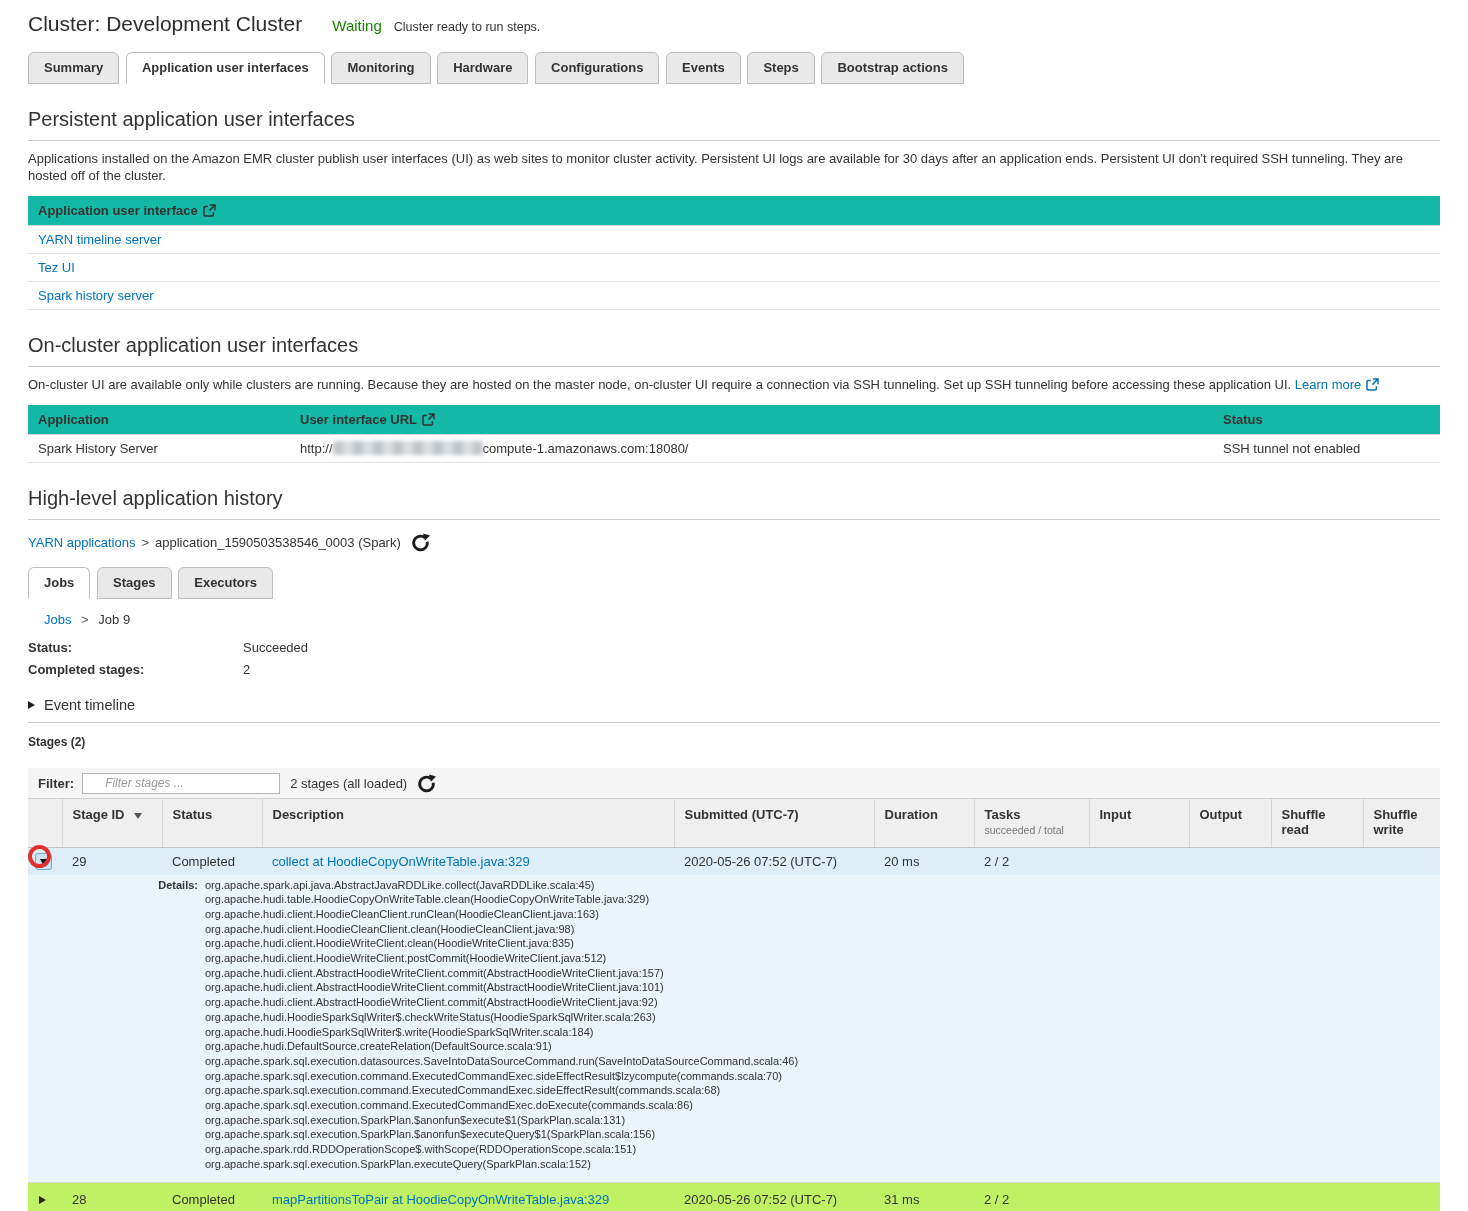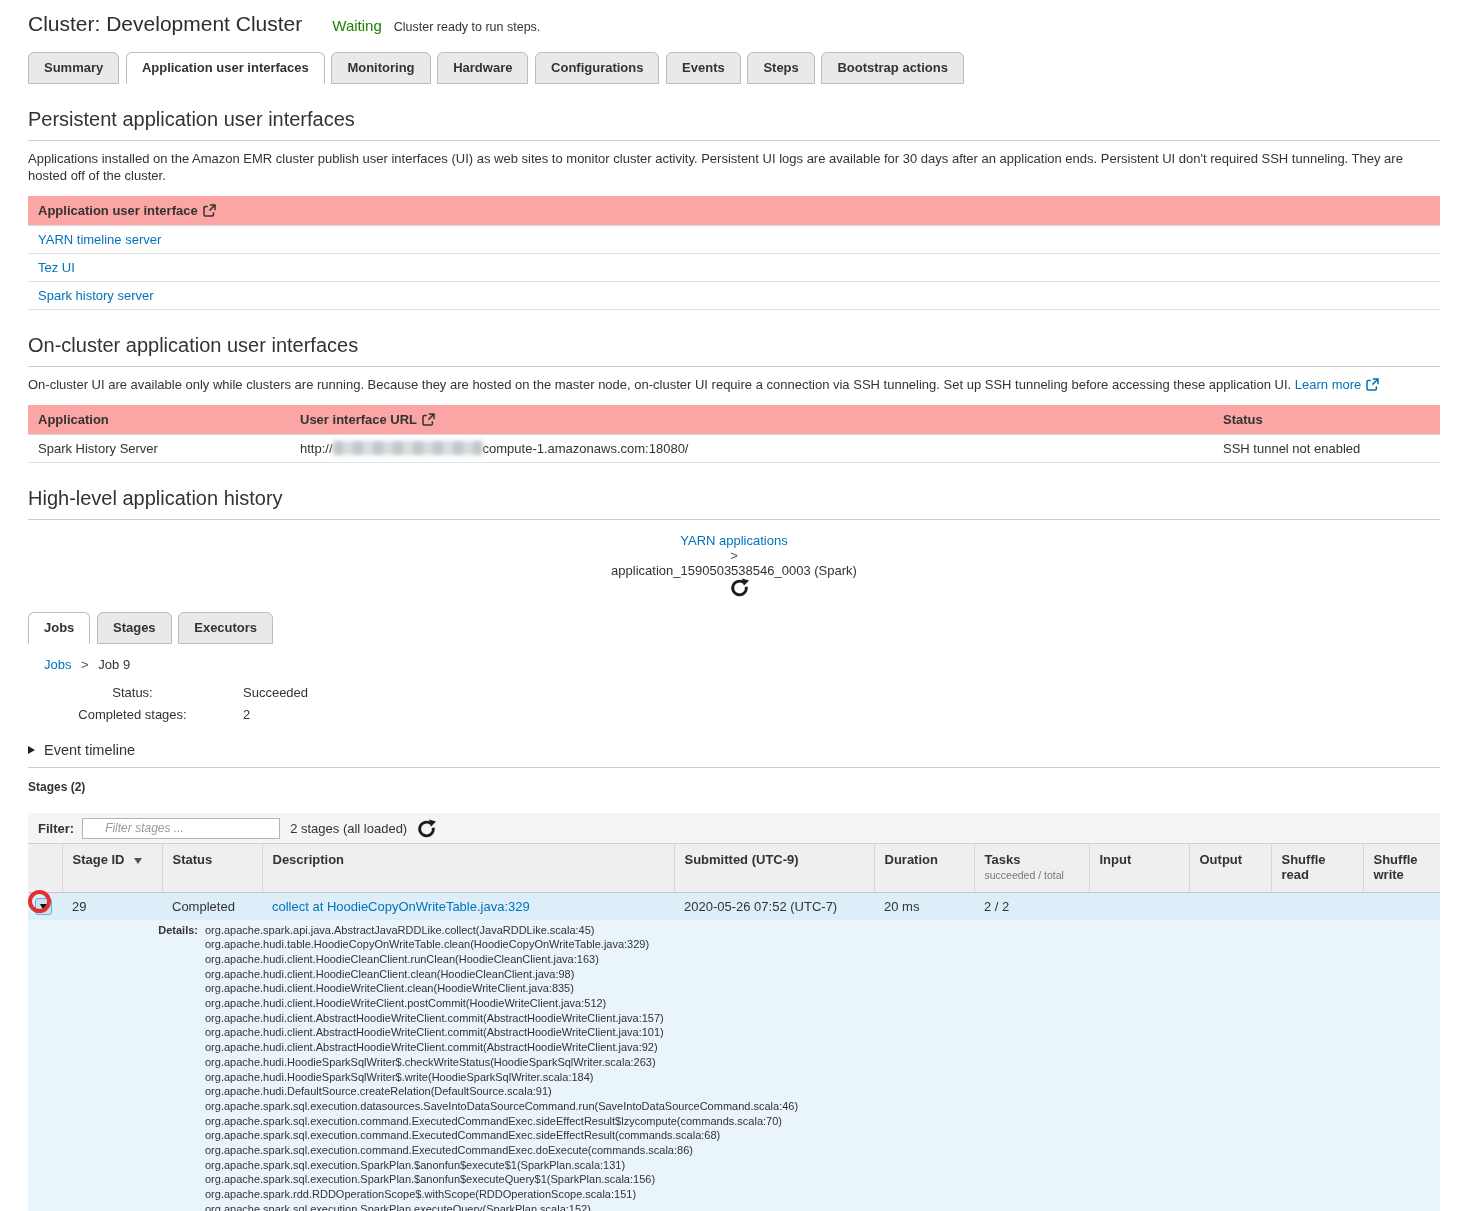--- a/index.html
+++ b/index.html
@@ -22,34 +22,34 @@
   
   .tabbar{margin-top:16px;white-space:nowrap;}
   .tab{display:inline-block;padding:7px 15px 8px;background:#e9e9e9;border:1px solid #bdbdbd;
        border-radius:6px 6px 0 0;font-weight:bold;font-size:13px;color:#333;margin-right:3px;cursor:pointer;}
   .tab.active{background:#fff;border-bottom-color:#fff;}
 
   h2{font-size:20px;font-weight:400;color:#333;margin:24px 0 0;padding-bottom:9px;border-bottom:1px solid #ccc;}
   p.desc{margin:9px 0 0;line-height:17px;}
 
   table.simple{width:100%;border-collapse:collapse;margin-top:12px;}
-  table.simple th{background:#fca5a5;text-align:left;font-size:13px;padding:7px 10px;border-bottom:1px solid #d8d8d8;}
+  table.simple th{background:#14b8a6;text-align:left;font-size:13px;padding:7px 10px;border-bottom:1px solid #d8d8d8;}
   table.simple td{padding:6px 10px;border-bottom:1px solid #e2e2e2;}
 
   .ext-icon{vertical-align:-2px;margin-left:5px;}
 
   
-  .crumb{margin-top:13px;display:flex;align-items:center;font-size:13px;flex-direction:column;}
+  .crumb{margin-top:13px;display:flex;align-items:center;font-size:13px;}
   .crumb .sep{margin:0 6px;color:#555;}
   .refresh-btn{margin-left:10px;cursor:pointer;display:inline-flex;}
   .subtabs{margin-top:15px;}
   .job-crumb{margin-top:13px;padding-left:16px;}
   .kv{margin-top:10px;}
   .kv-row{display:flex;line-height:22px;}
-  .kv-label{width:209px;text-align:center;font-weight:normal;}
+  .kv-label{width:209px;text-align:left;font-weight:bold;}
   .kv-value{margin-left:6px;}
   .event-row{margin-top:16px;padding-bottom:9px;border-bottom:1px solid #ccc;display:flex;align-items:center;font-size:14.5px;}
   .tri-right{width:0;height:0;border-left:7px solid #222;border-top:4.5px solid transparent;border-bottom:4.5px solid transparent;display:inline-block;margin-right:9px;}
   .stages-title{margin-top:12px;font-weight:bold;font-size:12px;}
 
   
   .panel{margin-top:19px;}
   .filter-row{background:#f5f5f5;border-bottom:1px solid #cfcfcf;display:flex;align-items:center;padding:5px 10px;height:31px;}
   .filter-label{font-weight:bold;margin-right:8px;}
   .filter-input{width:198px;height:21px;border:1px solid #b5b5b5;padding:1px 22px;font-size:12px;font-family:inherit;}
@@ -229,21 +229,21 @@
         <col style="width:82px">
           <col style="width:92px">
           <col>
       </colgroup>
       <thead>
         <tr>
           <th></th>
           <th><span>Stage ID</span><span class="sort-desc"></span></th>
           <th>Status</th>
           <th>Description</th>
-          <th>Submitted (UTC-9)</th>
+          <th>Submitted (UTC-7)</th>
           <th>Duration</th>
           <th><span>Tasks</span><span class="th-sub">succeeded / total</span></th>
           <th>Input</th>
           <th>Output</th>
           <th>Shuffle read</th>
           <th>Shuffle write</th>
         </tr>
       </thead>
       <tbody>
         <tr class="row-open">

